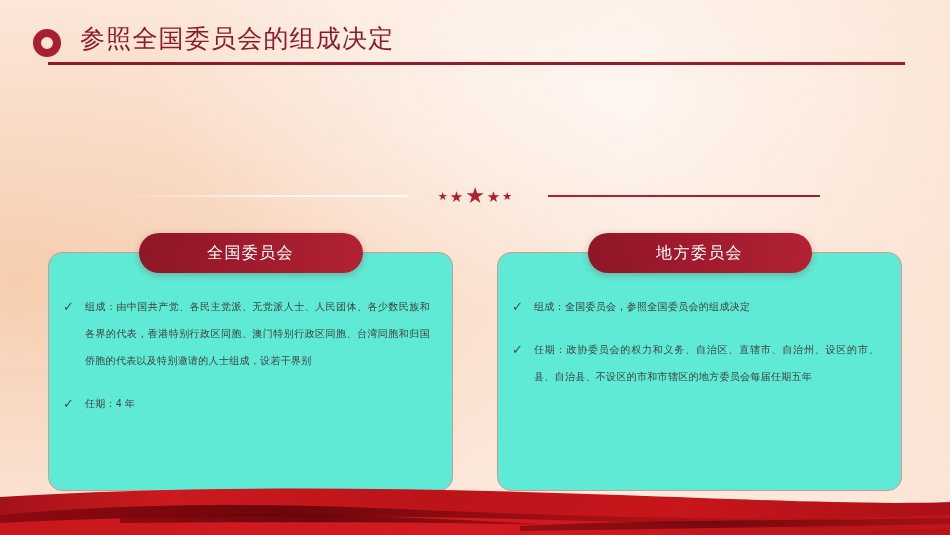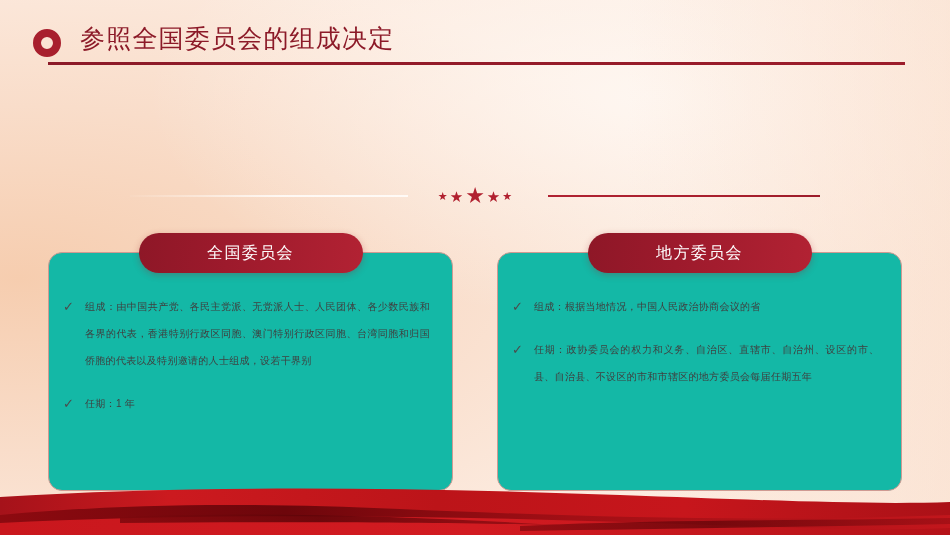--- a/index.html
+++ b/index.html
@@ -134,21 +134,21 @@
   .div-stars .s1 { font-size: 11px; }
   .div-stars .s2 { font-size: 15px; }
   .div-stars .s3 { font-size: 22px; }
 
   
   .card {
     position: absolute;
     top: 252px;
     width: 405px;
     height: 239px;
-    background: #14b8a6;
+    background: #5eead4;
     border: 1px solid #cf9a92;
     border-radius: 14px;
   }
   .card-left  { left: 48px; }
   .card-right { left: 497px; }
 
   .pill {
     position: absolute;
     top: -20px;
     left: 50%;
@@ -240,33 +240,33 @@
     <div class="pill">
       <span class="pill-text">全国委员会</span>
     </div>
     <div class="card-body">
       <div class="bullet">
         <span class="bullet-check">✓</span>
         <span class="bullet-text">组成：由中国共产党、各民主党派、无党派人士、人民团体、各少数民族和各界的代表，香港特别行政区同胞、澳门特别行政区同胞、台湾同胞和归国侨胞的代表以及特别邀请的人士组成，设若干界别</span>
       </div>
       <div class="bullet">
         <span class="bullet-check">✓</span>
-        <span class="bullet-text">任期：1 年</span>
+        <span class="bullet-text">任期：4 年</span>
       </div>
     </div>
   </div>
 
   <div class="card card-right">
     <div class="pill">
       <span class="pill-text">地方委员会</span>
     </div>
     <div class="card-body">
       <div class="bullet">
         <span class="bullet-check">✓</span>
-        <span class="bullet-text">组成：根据当地情况，中国人民政治协商会议的省</span>
+        <span class="bullet-text">组成：全国委员会，参照全国委员会的组成决定</span>
       </div>
       <div class="bullet">
         <span class="bullet-check">✓</span>
         <span class="bullet-text">任期：政协委员会的权力和义务、自治区、直辖市、自治州、设区的市、县、自治县、不设区的市和市辖区的地方委员会每届任期五年</span>
       </div>
     </div>
   </div>
 
   <div class="ribbon">
     <svg width="950" height="64" viewBox="0 0 950 64" preserveAspectRatio="none">

